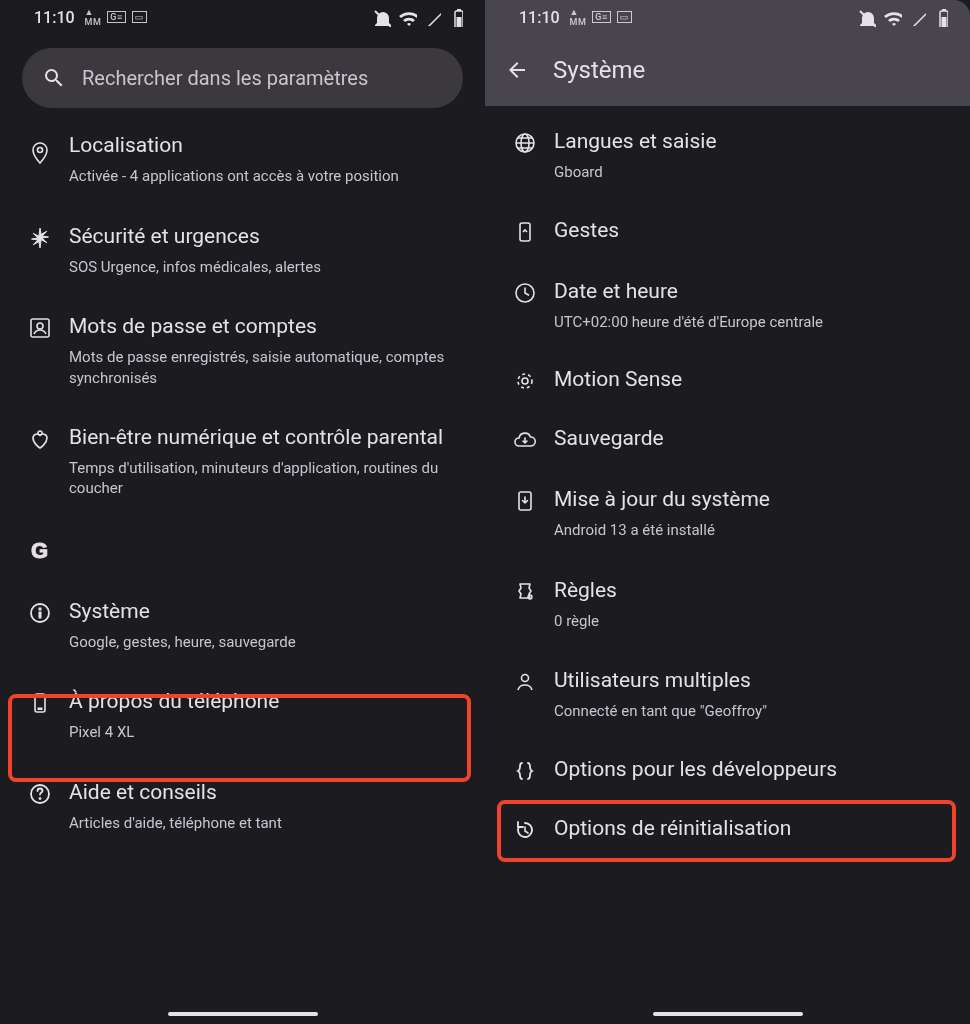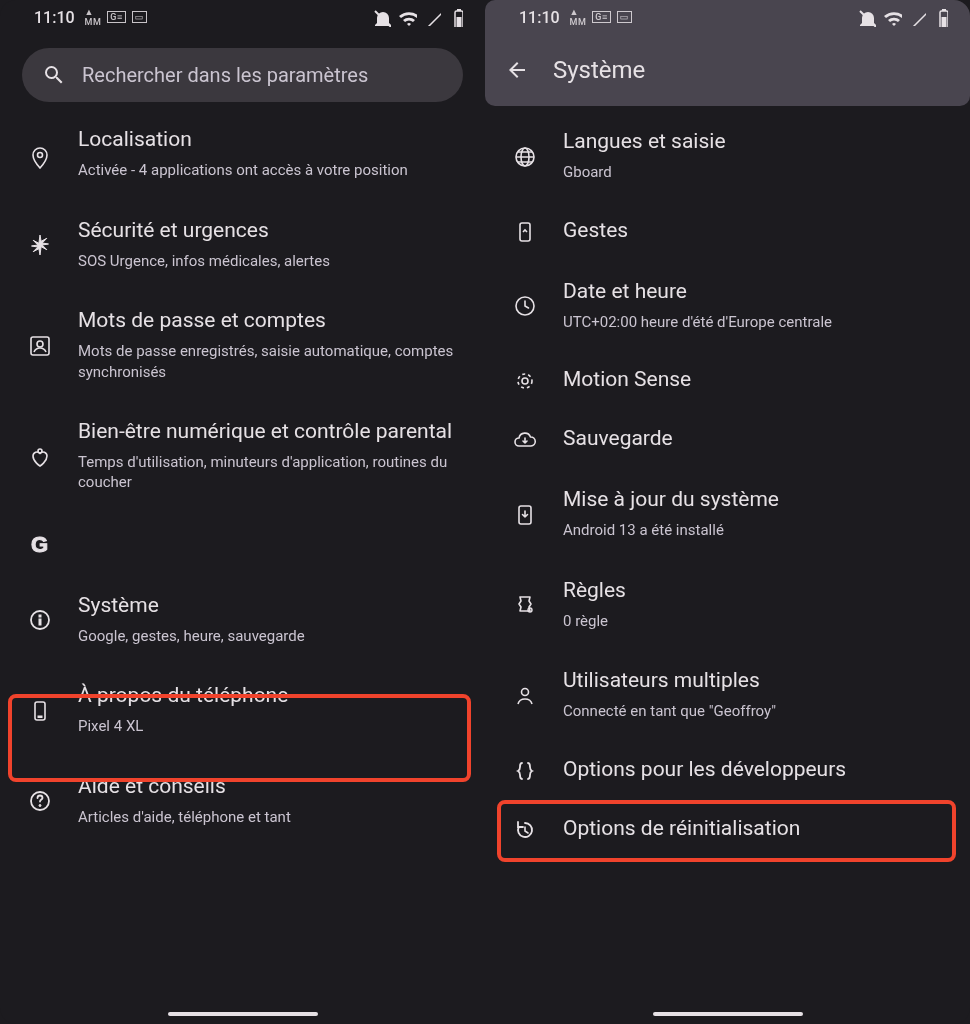--- a/index.html
+++ b/index.html
@@ -14,62 +14,62 @@
     border-radius: 16px;
   }
   .screen {
     width: 485px;
     height: 1024px;
     position: relative;
     background: #1c1b1f;
     overflow: hidden;
   }
   .screen.right .topzone { background: #49454f; }
-  .topzone { position: relative; border-radius: 10px; }
+  .topzone { position: relative; }
   .statusbar {
     height: 34px;
     display: flex;
     align-items: center;
     justify-content: space-between;
     padding: 0 22px 0 34px;
     font-size: 16px;
     font-weight: 500;
     color: #e6e1e5;
   }
   .status-left { display: flex; align-items: center; gap: 10px; }
   .status-right { display: flex; align-items: center; gap: 6px; }
   .status-icons { display: flex; align-items: center; gap: 6px; }
   .mini { font-size: 9px; letter-spacing: 0.5px; opacity: 0.85; }
   svg.ico { fill: #e6e1e5; display: block; }
   .searchpill {
     margin: 14px 22px 6px 22px;
-    height: 54px;
+    height: 60px;
     background: #3b383e;
     border-radius: 30px;
     display: flex;
     align-items: center;
     padding: 0 20px;
     gap: 16px;
     color: #cac4d0;
   }
   .searchpill .placeholder { font-size: 20px; color: #cac4d0; }
   .appbar {
     height: 72px;
     display: flex;
     align-items: center;
     gap: 24px;
     padding: 0 20px;
   }
   .appbar .title { font-size: 24px; font-weight: 400; color: #e6e1e5; }
   .list { padding: 4px 0 0 0; }
   .item {
     display: flex;
-    align-items: center;
+    align-items: flex-start;
     padding: 18px 20px 18px 24px;
-    gap: 22px;
+    gap: 13px;
     position: relative;
   }
   .item.tight { padding-top: 16px; padding-bottom: 16px; }
   .iconbox {
     width: 32px;
     display: flex;
     justify-content: center;
     padding-top: 3px;
     flex-shrink: 0;
     color: #e6e1e5;

